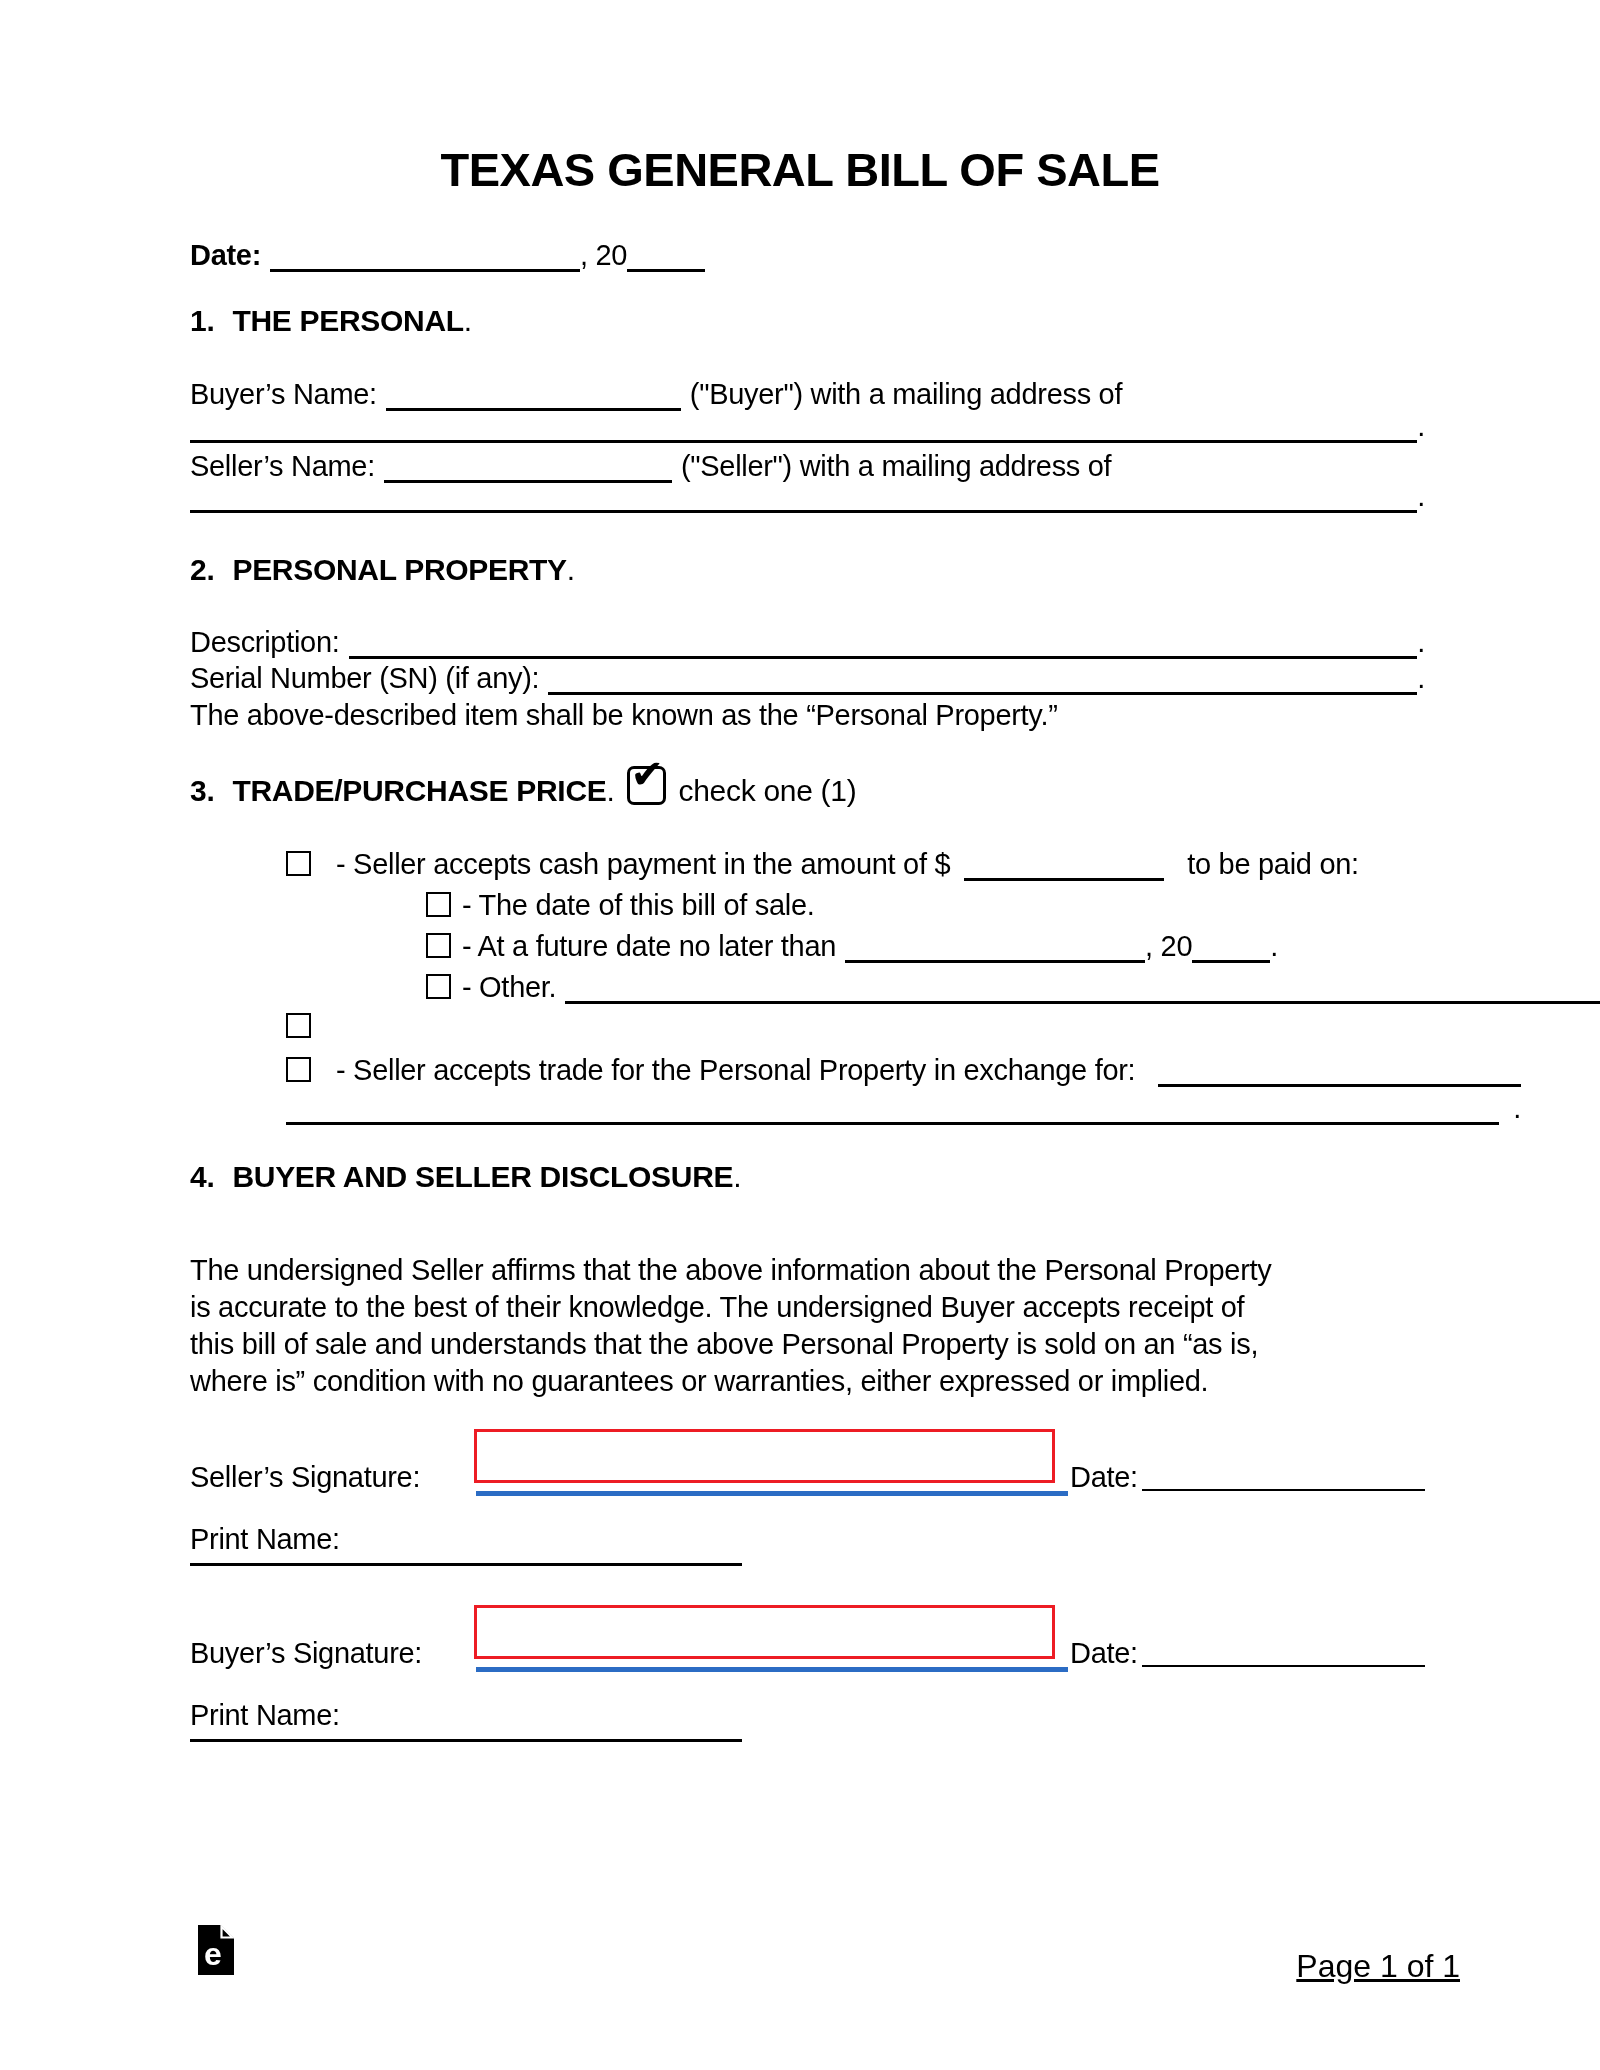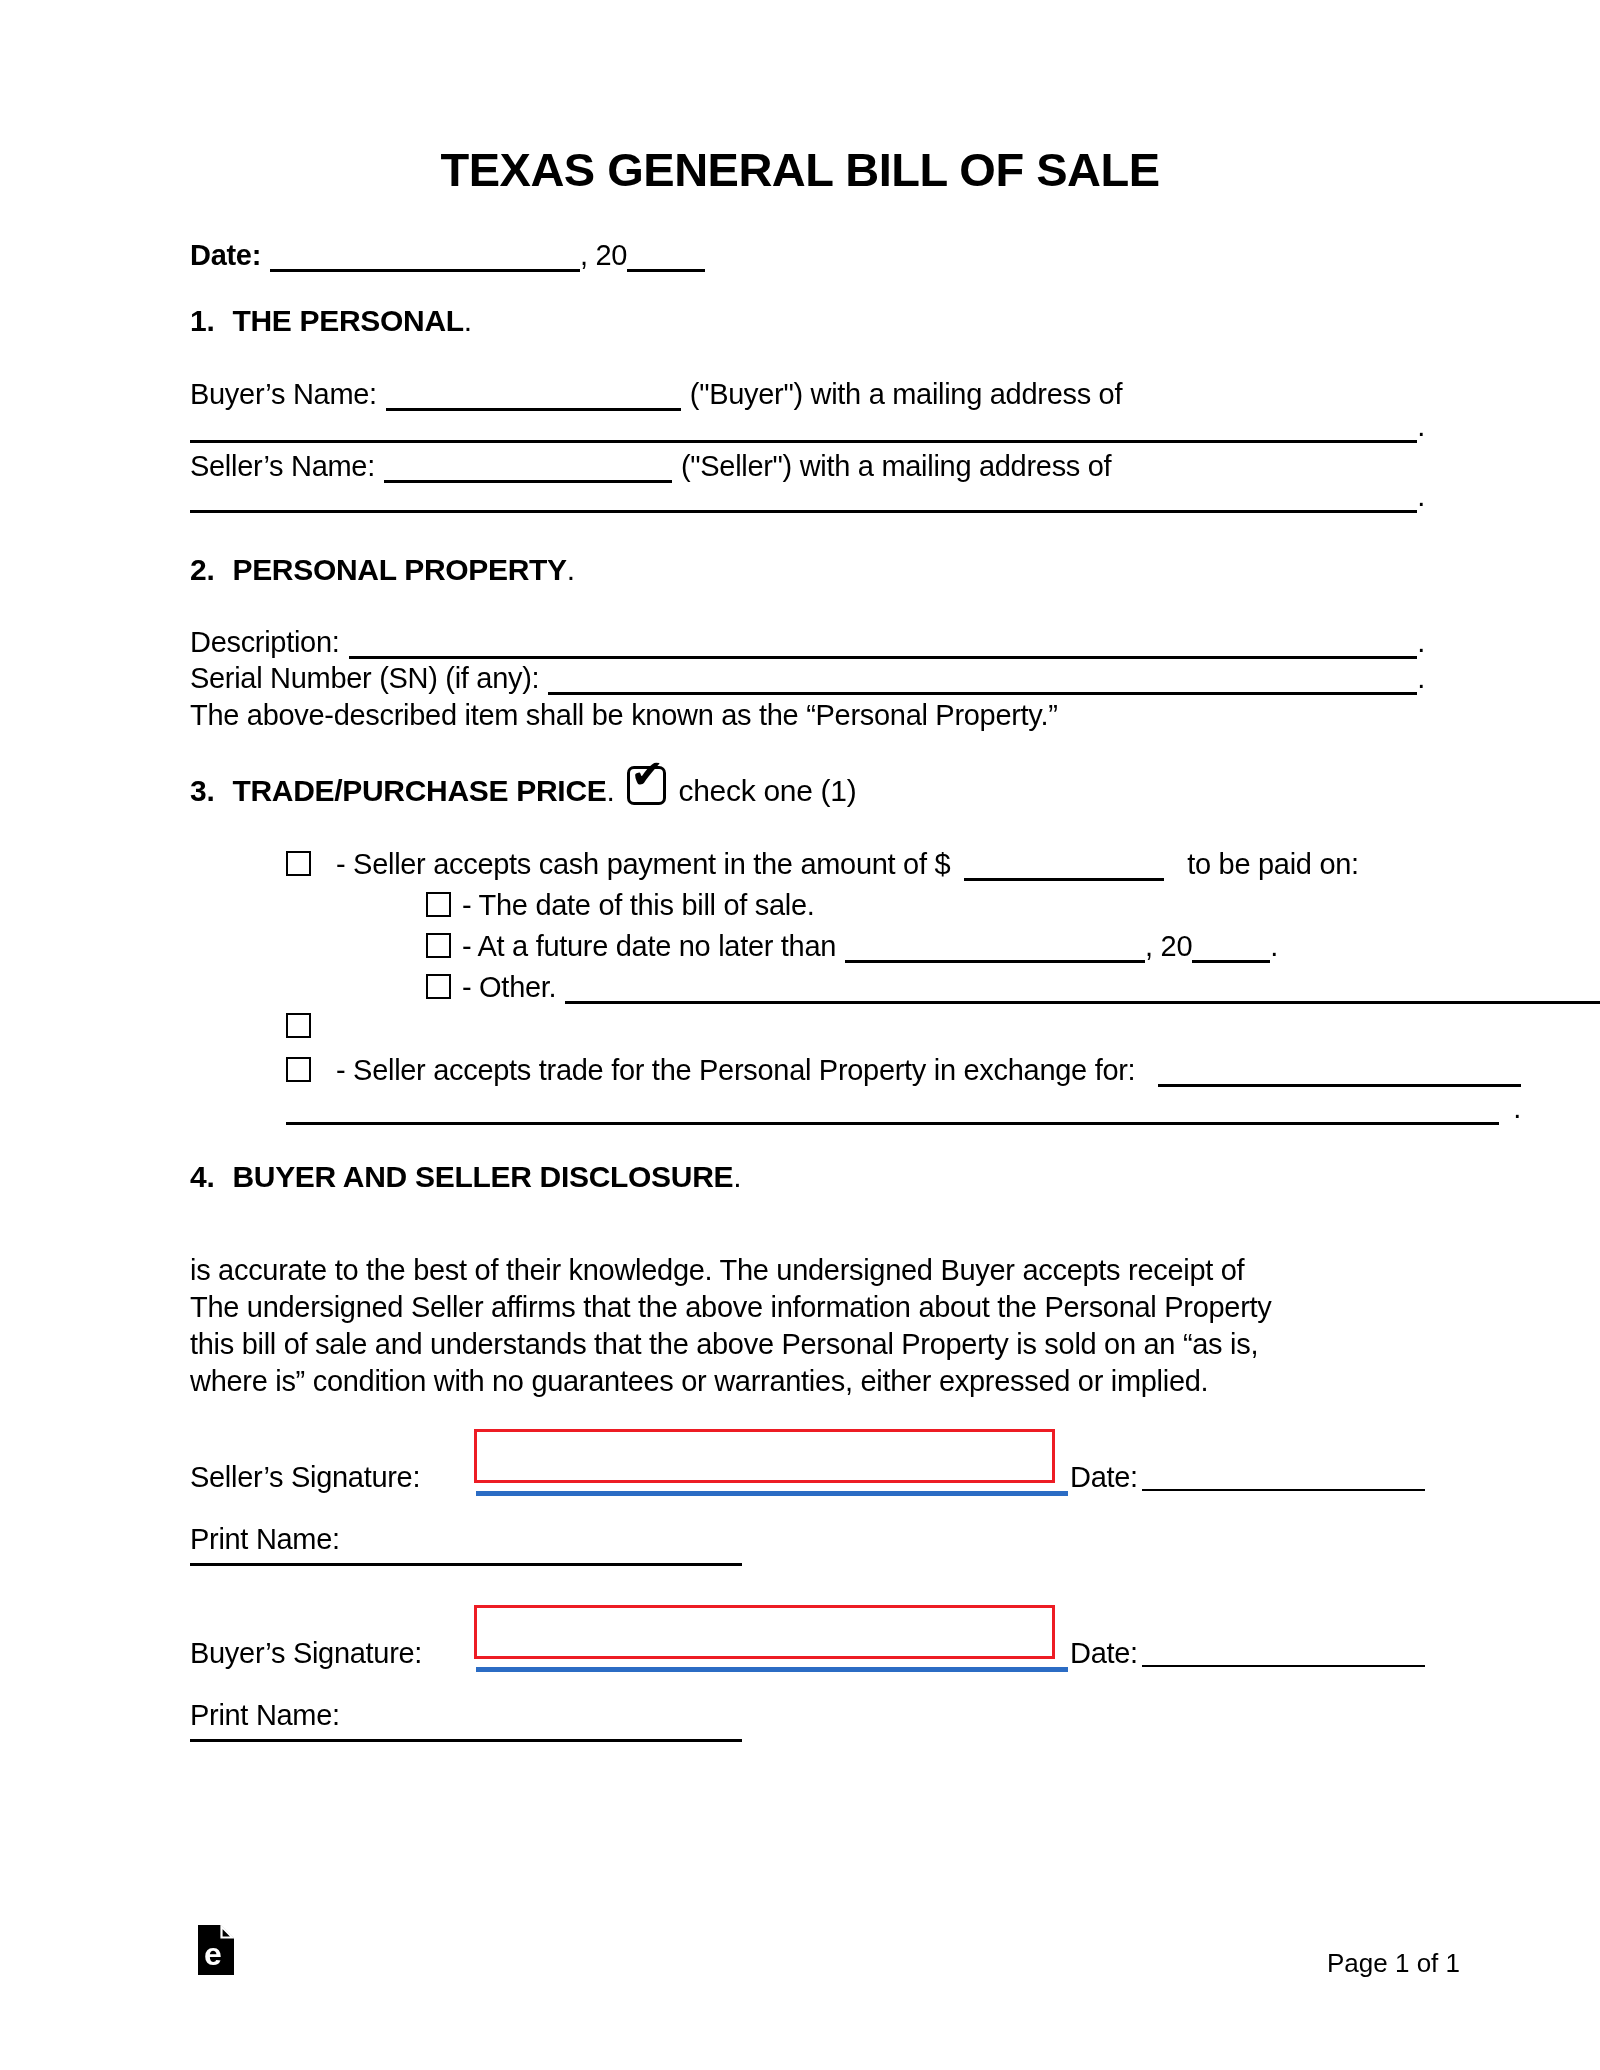--- a/index.html
+++ b/index.html
@@ -48,21 +48,21 @@
   }
   .sig-blueline{
     position:absolute;left:286px;top:62px;width:592px;height:5px;
     background:var(--blue,#2B6CC4);
   }
   .sig-datelabel{position:absolute;left:880px;top:32px;white-space:nowrap;}
   .sig-dateblank{position:absolute;left:952px;top:60px;width:283px;height:0;border-bottom:2.5px solid #000;}
   .printrow{height:40px;flex-direction:column;}
   .print-blank{width:552px;}
   .logo{position:absolute;left:198px;top:1925px;width:36px;height:50px;}
-  .pagenum{position:absolute;right:140px;top:1948px;font-size:26px;letter-spacing:0;}
+  .pagenum{position:absolute;right:140px;top:1948px;font-size:32px;letter-spacing:0;text-decoration:underline;}
 </style>
 </head>
 <body>
 
 <div class="title">TEXAS GENERAL BILL OF SALE</div>
 
 <div class="abs row" style="top:238px">
   <span class="bold mr">Date:</span>
   <span class="blank" style="width:310px"></span>
   <span>, 20</span>
@@ -160,22 +160,22 @@
 <div class="abs row indent1" style="top:1091px">
   <span class="blank grow"></span>
     <span>.</span>
 </div>
 
 <div class="abs heading" style="top:1160px">
   <span class="num">4.</span><span>BUYER AND SELLER DISCLOSURE</span><span class="dot">.</span>
 </div>
 
 <div class="abs" style="top:1252px">
+  <div class="para-line">The undersigned Seller affirms that the above information about the Personal Property</div>
   <div class="para-line">is accurate to the best of their knowledge. The undersigned Buyer accepts receipt of</div>
-  <div class="para-line">The undersigned Seller affirms that the above information about the Personal Property</div>
   <div class="para-line">this bill of sale and understands that the above Personal Property is sold on an “as is,</div>
   <div class="para-line">where is” condition with no guarantees or warranties, either expressed or implied.</div>
 </div>
 
 <div class="sigrow" style="top:1429px">
   <span class="siglabel">Seller’s Signature:</span>
   <span class="sig-redbox"></span>
   <span class="sig-blueline"></span>
   <span class="sig-datelabel">Date:</span>
   <span class="sig-dateblank"></span>

